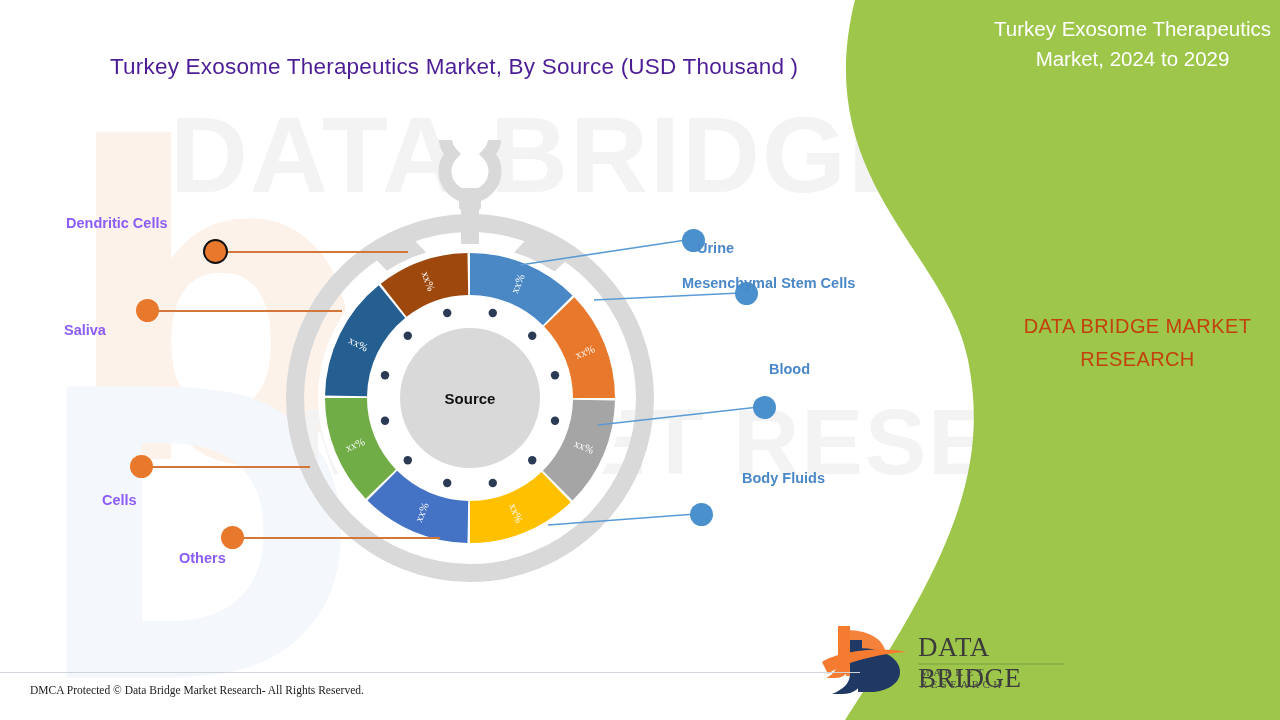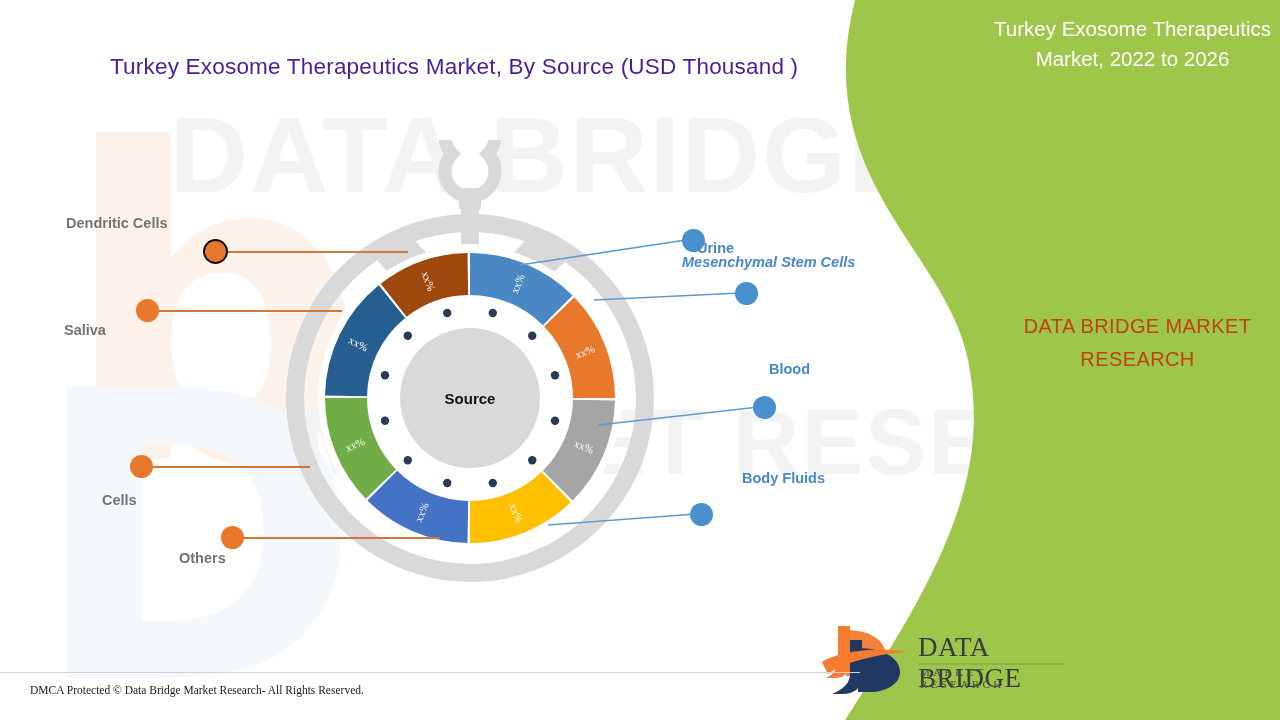--- a/index.html
+++ b/index.html
@@ -52,21 +52,21 @@
     position:absolute;left:100px;top:48px;font-size:11px;letter-spacing:3.4px;
     color:#4a4a4a;font-family:"Liberation Serif",serif;
   }
   .logo-rule{position:absolute;left:98px;top:45px;width:146px;height:1.5px;background:#8ab446;}
 
   
   .donut{position:absolute;left:255px;top:140px;width:430px;height:470px;}
 
   
   .lbl{
-    position:absolute;font-size:14.5px;color:#737373;font-weight:700;white-space:nowrap;
+    position:absolute;font-size:14.5px;color:#8b5cf6;font-weight:700;white-space:nowrap;
   }
   .lbl.right{color:#4a87c8;}
   .dot{
     position:absolute;border-radius:50%;
   }
   .dot-o{background:#e8782c;}
   .dot-b{background:#4a90cd;}
   .dot-sel{border:2px solid #111;box-sizing:border-box;}
   .lead{position:absolute;height:2px;background:#d2763a;}
 
@@ -172,36 +172,36 @@
     <line x1="520" y1="265" x2="686" y2="240" stroke="#5b9bd5" stroke-width="1.6"></line>
     <line x1="594" y1="300" x2="740" y2="293" stroke="#5b9bd5" stroke-width="1.6"></line>
     <line x1="598" y1="425" x2="759" y2="407" stroke="#5b9bd5" stroke-width="1.6"></line>
     <line x1="548" y1="525" x2="696" y2="514" stroke="#5b9bd5" stroke-width="1.6"></line>
   </svg>
 
   <div class="dot dot-b" style="left:682px;top:229px;width:23px;height:23px;"></div>
   <div class="lbl right" style="left:697px;top:205px;margin-top:35px;">Urine</div>
 
   <div class="dot dot-b" style="left:735px;top:282px;width:23px;height:23px;"></div>
-  <div class="lbl right" style="left:682px;top:254px;font-style:italic;">Mesenchymal Stem Cells</div>
+  <div class="lbl right" style="left:682px;top:275px;">Mesenchymal Stem Cells</div>
 
   <div class="dot dot-b" style="left:753px;top:396px;width:23px;height:23px;"></div>
   <div class="lbl right" style="left:769px;top:361px;">Blood</div>
 
   <div class="dot dot-b" style="left:690px;top:503px;width:23px;height:23px;"></div>
   <div class="lbl right" style="left:742px;top:470px;">Body Fluids</div>
 
   <div class="green-panel">
     <svg width="470" height="720" viewBox="0 0 470 720" style="position:absolute;left:0;top:0;">
       <path d="M45 0 L470 0 L470 720 L35 720
                C 140 560, 180 470, 158 360
                C 136 250, 0 180, 45 0 Z" fill="#9DC64B"></path>
     </svg>
 
-    <div class="green-title">Turkey Exosome Therapeutics Market, 2022 to 2026</div>
+    <div class="green-title">Turkey Exosome Therapeutics Market, 2024 to 2029</div>
 
 
     <div class="dbmr-text">DATA BRIDGE MARKET RESEARCH</div>
 
     <div class="logo-wrap">
       <svg width="95" height="78" viewBox="0 0 95 78">
         <path d="M18 8 L30 8 L30 46 C30 54 24 60 15 60 L6 60 C14 56 18 50 18 42 Z" fill="#F47B30"></path>
         <path d="M26 12 C52 12 66 24 66 38 C66 50 54 58 40 58 L26 58 Z" fill="#F47B30" opacity="0.95"></path>
         <path d="M30 22 L42 22 L42 60 C42 70 34 76 22 76 L12 76 C22 72 30 66 30 56 Z" fill="#1F3864"></path>
         <path d="M38 30 C66 30 80 42 80 54 C80 66 66 74 50 74 L38 74 Z" fill="#1F3864"></path>

